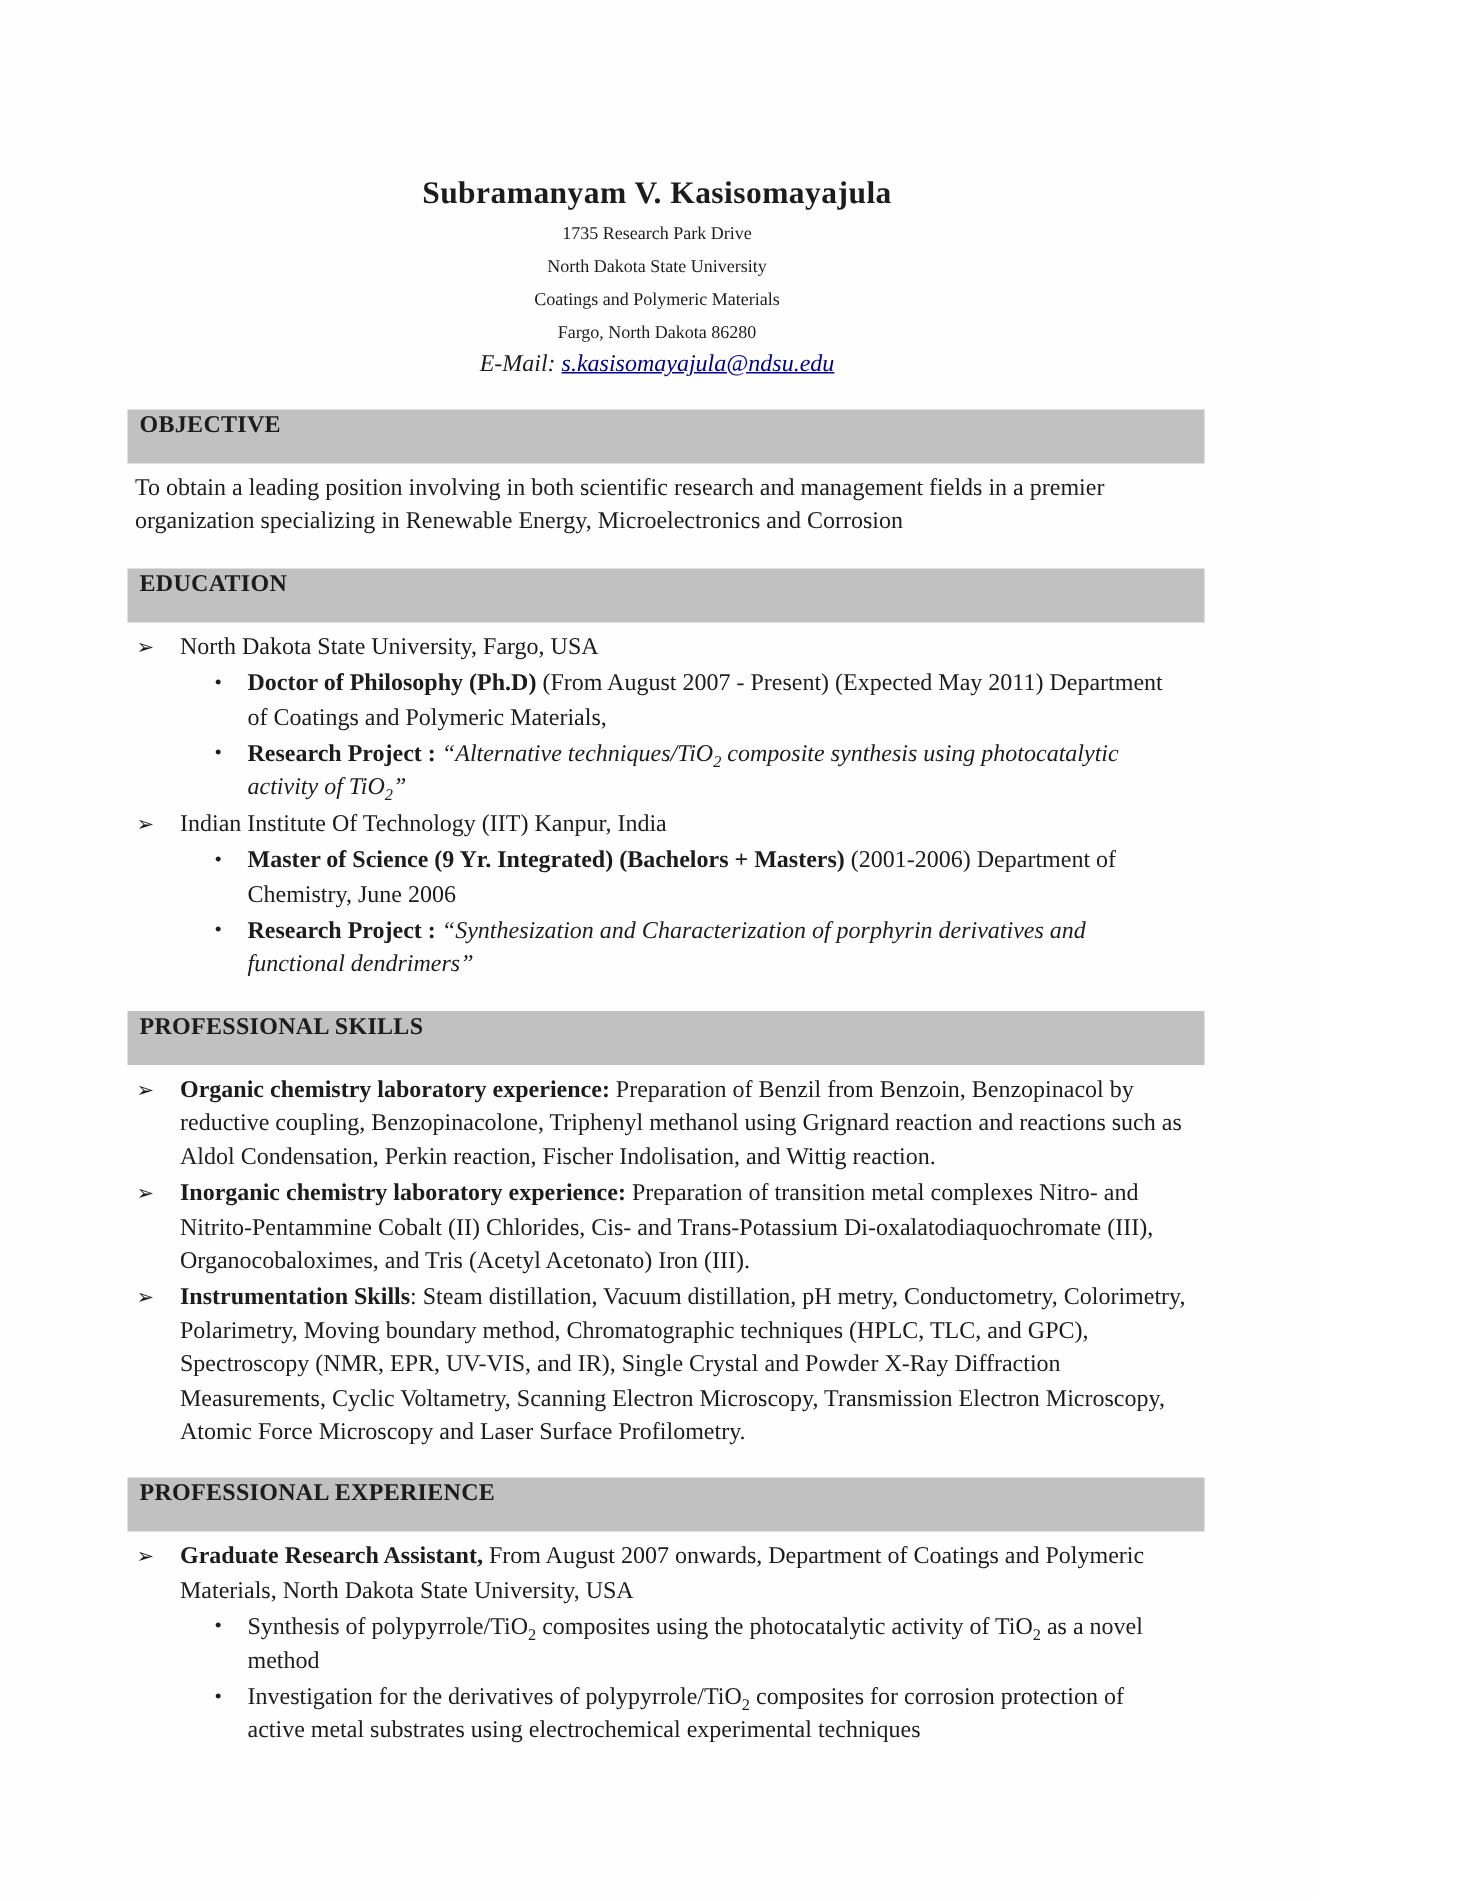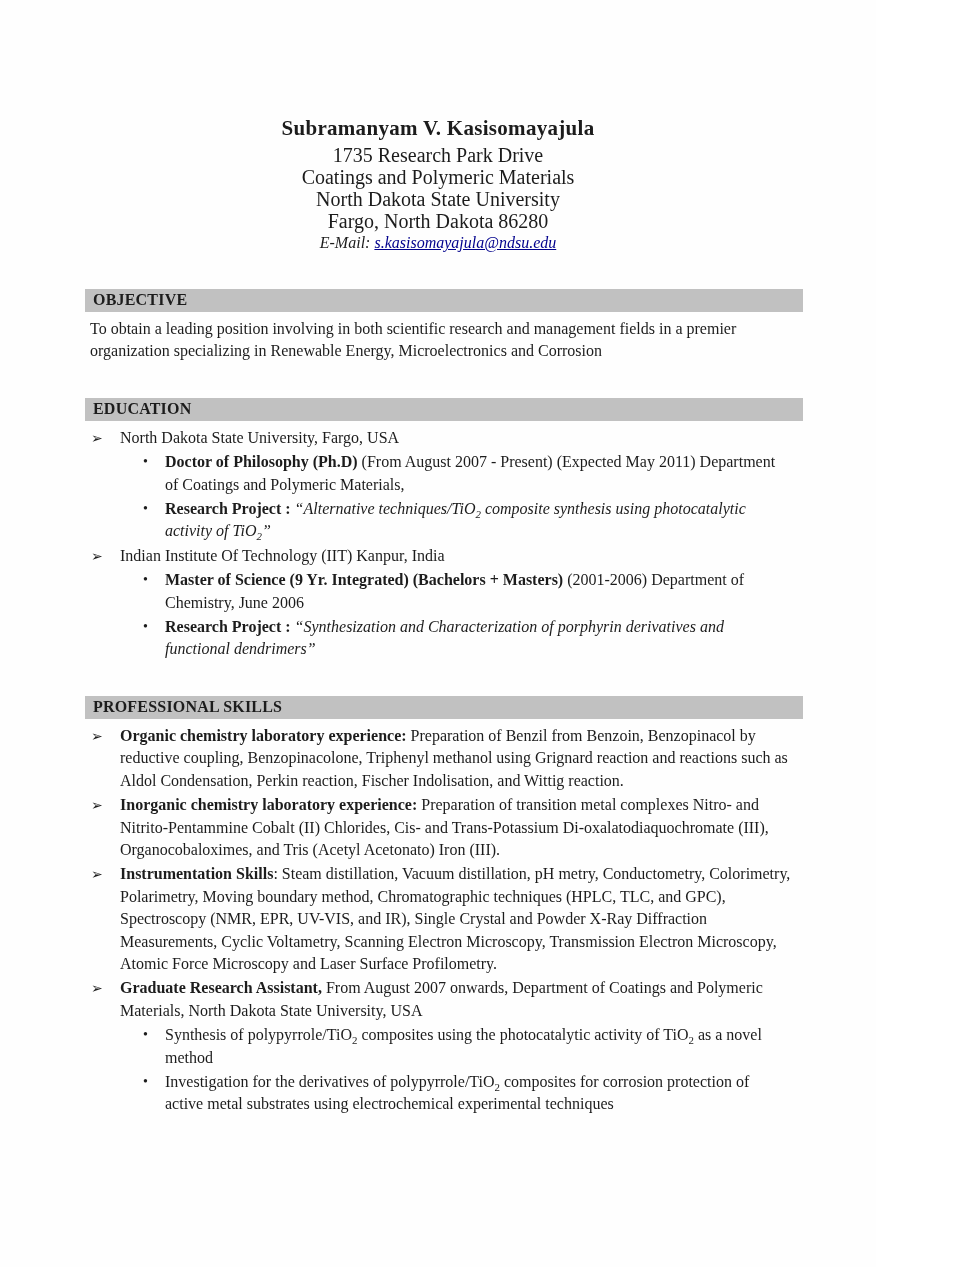--- a/index.html
+++ b/index.html
@@ -8,52 +8,52 @@
     background:#fefefe;
     font-family:"Liberation Serif", serif;
     color:#1c1c1c;
     position:relative;
     overflow:hidden;
     box-sizing:border-box;
   }
   
   header { padding-top:116px; text-align:center; }
   .name { font-size:21px; font-weight:bold; letter-spacing:.3px; margin-bottom:3px; }
-  .addr-line { font-size:20px; line-height:22px; }
+  .addr-line { font-size:12px; line-height:22px; }
   .email-line { font-size:16px; line-height:22px;font-style:italic; }
   .email-line a { color:var(--link-color,#00008c); text-decoration:underline; cursor:pointer; }
   
   main { margin:0 73px 0 85px; }
   .section-bar {
     background:var(--bar-bg,#c1c1c1);
     font-weight:bold; font-size:16px;
-    padding:2px 8px 3px 8px;
-    margin-top:35px; margin-bottom:6px;
+    padding:2px 8px 16px 8px;
+    margin-top:19px; margin-bottom:6px;
     letter-spacing:.2px;
   }
   .block { position:relative; font-size:16px; line-height:22.4px; }
   .block.para   { padding-left:5px;  padding-right:4px;  margin-top:6px; }
   .block.arrow  { padding-left:35px; padding-right:2px;  margin-top:2px; }
   .block.bullet { padding-left:80px; padding-right:14px; margin-top:2px; }
   .block .marker { position:absolute; top:0; }
   .block.arrow  .marker { left:6px;  font-size:14px; font-family:"DejaVu Sans", sans-serif; }
   .block.bullet .marker { left:58px; font-size:14px; }
   .b { font-weight:bold; }
   .i { font-style:italic; }
   .sub { vertical-align:sub; font-size:68%; line-height:0; }
 </style>
 </head>
 <body>
 
 <div class="page" style="--bar-bg: #c1c1c1; --link-color: #00008c; color: rgb(28, 28, 28);">
   <header>
     <div class="name">Subramanyam V. Kasisomayajula</div>
     <div class="addr-line">1735 Research Park Drive</div>
+    <div class="addr-line">North Dakota State University</div>
     <div class="addr-line">Coatings and Polymeric Materials</div>
-    <div class="addr-line">North Dakota State University</div>
     <div class="addr-line">Fargo, North Dakota 86280</div>
     <div class="email-line"><span>E-Mail: </span><a href="#">s.kasisomayajula@ndsu.edu</a></div>
   </header>
   <main id="sections-root">
       <section>
         <div class="section-bar">OBJECTIVE</div>
         <div class="block para"><span class="content"><span>To obtain a leading position involving in both scientific research and management fields in a premier organization specializing in Renewable Energy, Microelectronics and Corrosion</span></span></div>
       </section>
       <section>
         <div class="section-bar">EDUCATION</div>
@@ -64,18 +64,19 @@
         <div class="block bullet"><span class="marker">•</span><span class="content"><span class="b">Master of Science (9 Yr. Integrated) (Bachelors + Masters)</span><span> (2001-2006) Department of Chemistry, June 2006</span></span></div>
         <div class="block bullet"><span class="marker">•</span><span class="content"><span class="b">Research Project : </span><span class="i">“Synthesization and Characterization of porphyrin derivatives and functional dendrimers”</span></span></div>
       </section>
       <section>
         <div class="section-bar">PROFESSIONAL SKILLS</div>
         <div class="block arrow"><span class="marker">➢</span><span class="content"><span class="b">Organic chemistry laboratory experience: </span><span>Preparation of Benzil from Benzoin, Benzopinacol by reductive coupling, Benzopinacolone, Triphenyl methanol using Grignard reaction and reactions such as Aldol Condensation, Perkin reaction, Fischer Indolisation, and Wittig reaction.</span></span></div>
         <div class="block arrow"><span class="marker">➢</span><span class="content"><span class="b">Inorganic chemistry laboratory experience: </span><span>Preparation of transition metal complexes Nitro- and Nitrito-Pentammine Cobalt (II) Chlorides, Cis- and Trans-Potassium Di-oxalatodiaquochromate (III), Organocobaloximes, and Tris (Acetyl Acetonato) Iron (III).</span></span></div>
         <div class="block arrow"><span class="marker">➢</span><span class="content"><span class="b">Instrumentation Skills</span><span>: Steam distillation, Vacuum distillation, pH metry, Conductometry, Colorimetry, Polarimetry, Moving boundary method, Chromatographic techniques (HPLC, TLC, and GPC), Spectroscopy (NMR, EPR, UV-VIS, and IR), Single Crystal and Powder X-Ray Diffraction Measurements, Cyclic Voltametry, Scanning Electron Microscopy, Transmission Electron Microscopy, Atomic Force Microscopy and Laser Surface Profilometry.</span></span></div>
       </section>
       <section>
+        <div class="section-bar">PROFESSIONAL EXPERIENCE</div>
         <div class="block arrow"><span class="marker">➢</span><span class="content"><span class="b">Graduate Research Assistant,</span><span> From August 2007 onwards, Department of Coatings and Polymeric Materials, North Dakota State University, USA</span></span></div>
         <div class="block bullet"><span class="marker">•</span><span class="content"><span>Synthesis of polypyrrole/TiO</span><span class="sub">2</span><span> composites using the photocatalytic activity of TiO</span><span class="sub">2</span><span> as a novel method</span></span></div>
         <div class="block bullet"><span class="marker">•</span><span class="content"><span>Investigation for the derivatives of polypyrrole/TiO</span><span class="sub">2</span><span> composites for corrosion protection of active metal substrates using electrochemical experimental techniques</span></span></div>
       </section>
     </main>
 </div>
 
 </body></html>

